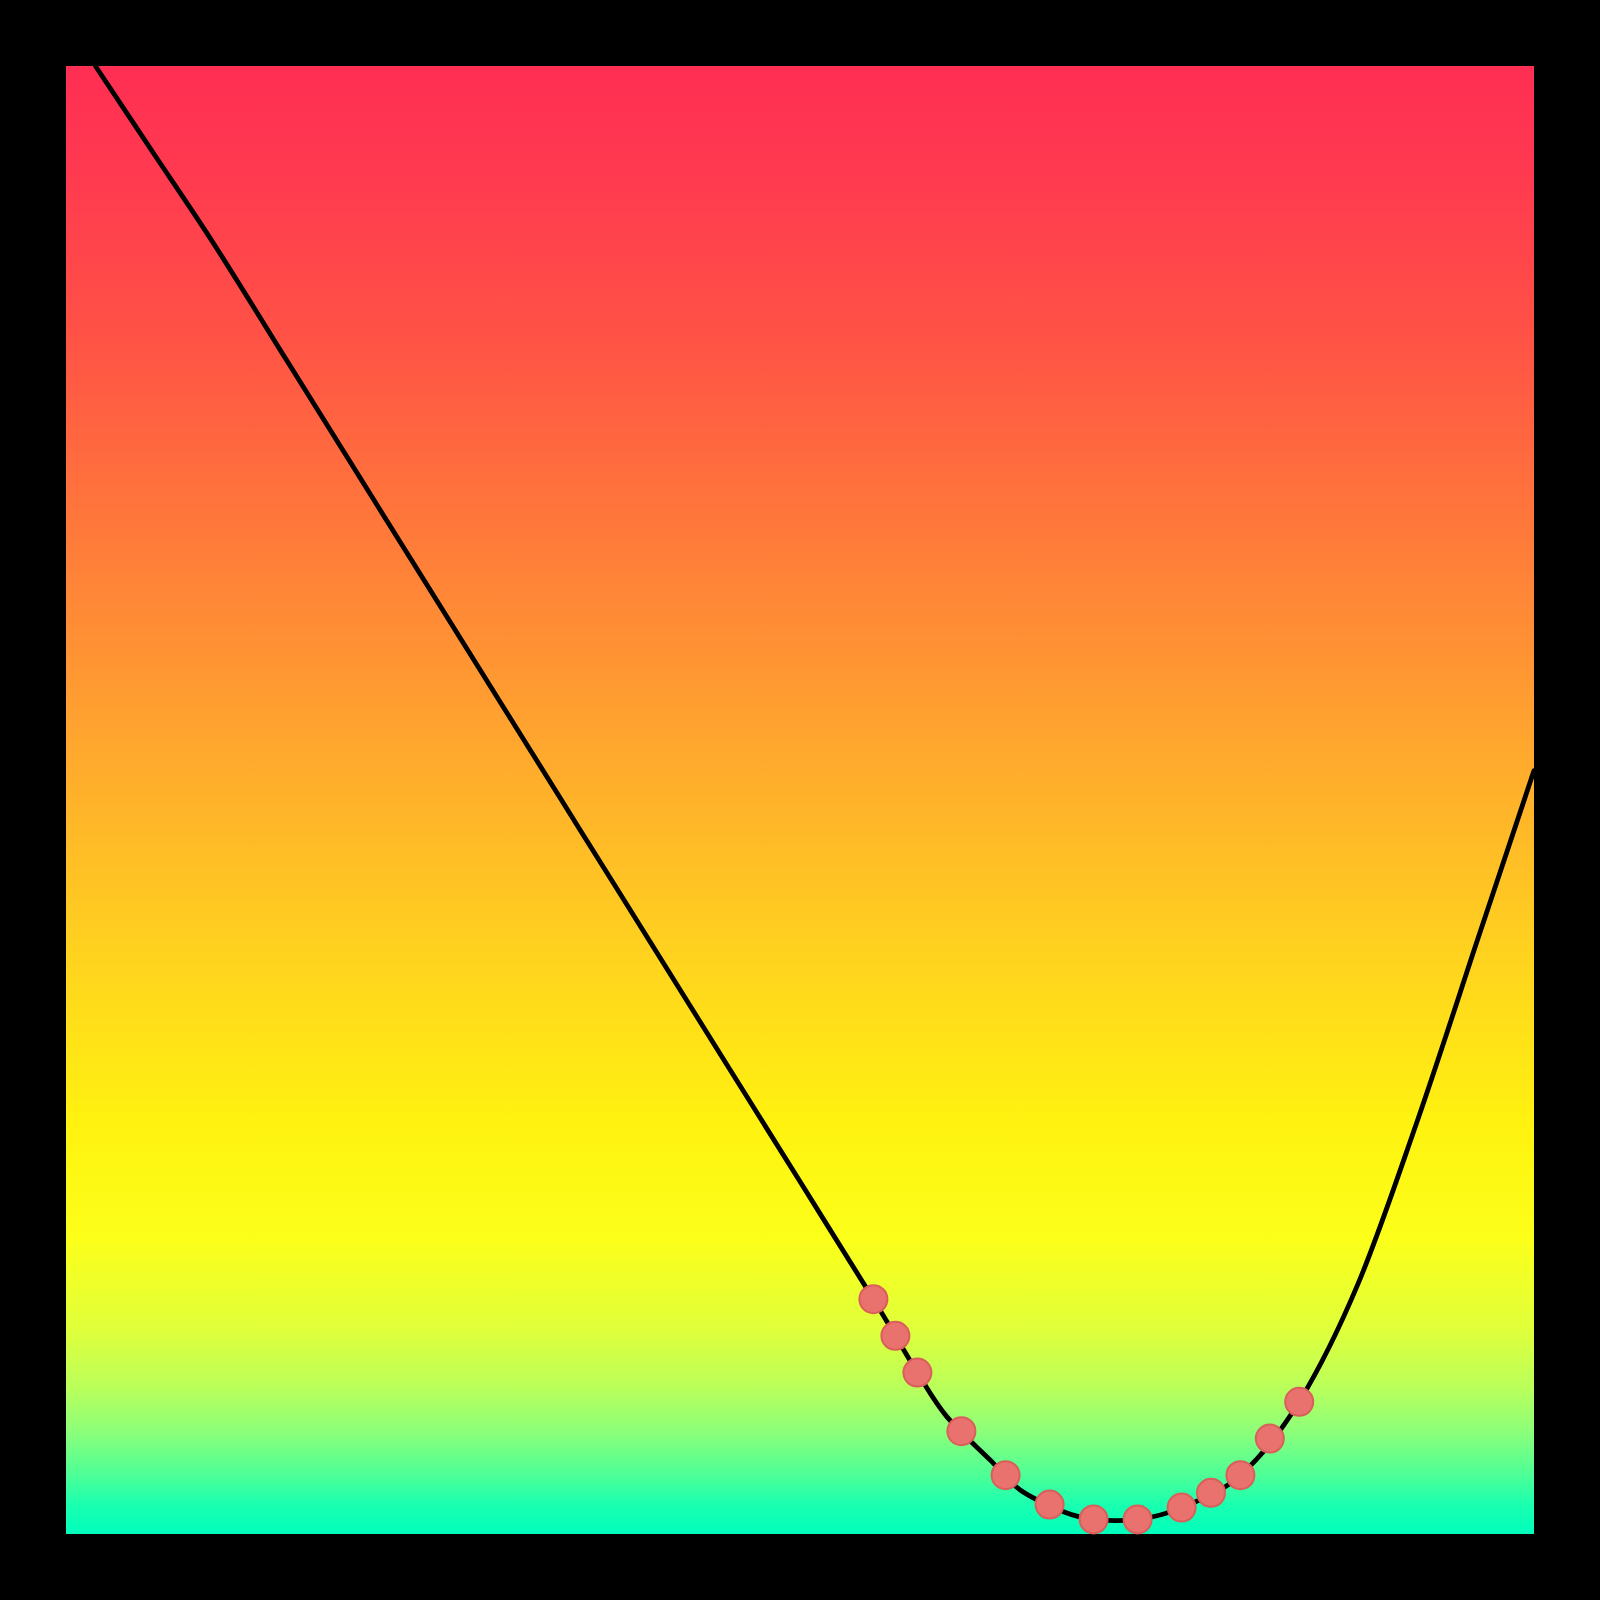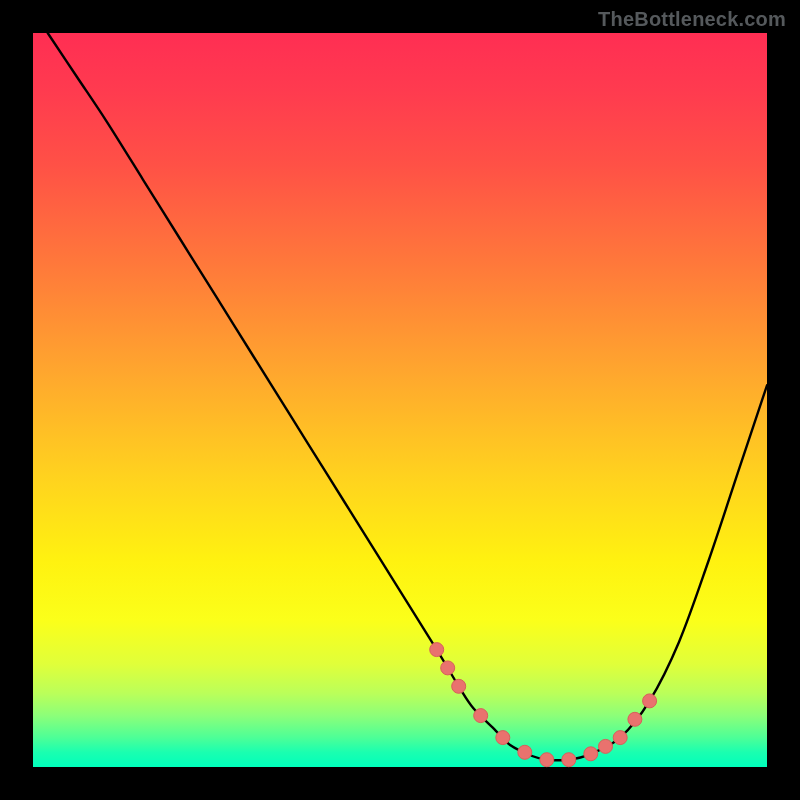--- a/index.html
+++ b/index.html
@@ -51,21 +51,20 @@
   .dot {
     fill: #e9726e;
     stroke: #d85f5a;
     stroke-width: 1;
   }
 </style>
 </head>
 <body>
 
 <div class="frame">
-  <div class="watermark">TheBottleneck.com</div>
   <div class="plot">
     <svg class="curve" viewBox="0 0 734 734">
       <path id="curve-path" fill="none" stroke="#000" stroke-width="2.4" stroke-linecap="round" d="M 14.7 0.0 C 19.6 7.3, 34.3 29.4, 44.0 44.0 C 53.8 58.7, 62.4 71.0, 73.4 88.1 C 84.4 105.2, 97.9 127.2, 110.1 146.8 C 122.3 166.4, 134.6 185.9, 146.8 205.5 C 159.0 225.1, 171.3 244.7, 183.5 264.2 C 195.7 283.8, 208.0 303.4, 220.2 323.0 C 232.4 342.5, 244.7 362.1, 256.9 381.7 C 269.1 401.3, 281.4 420.8, 293.6 440.4 C 305.8 460.0, 318.1 479.5, 330.3 499.1 C 342.5 518.7, 354.8 538.3, 367.0 557.8 C 379.2 577.4, 393.9 600.7, 403.7 616.6 C 413.5 632.5, 419.6 643.5, 425.7 653.3 C 431.8 663.0, 434.3 667.9, 440.4 675.3 C 446.5 682.6, 456.3 691.2, 462.4 697.3 C 468.5 703.4, 471.0 707.7, 477.1 712.0 C 483.2 716.3, 493.0 720.5, 499.1 723.0 C 505.2 725.4, 507.7 726.0, 513.8 726.7 C 519.9 727.3, 528.5 727.6, 535.8 726.7 C 543.2 725.7, 549.3 724.5, 557.8 720.8 C 566.4 717.1, 577.4 713.4, 587.2 704.6 C 597.0 695.8, 606.8 683.8, 616.6 667.9 C 626.3 652.0, 636.1 632.5, 645.9 609.2 C 655.7 586.0, 665.5 556.6, 675.3 528.5 C 685.1 500.3, 694.9 469.8, 704.6 440.4 C 714.4 411.0, 729.1 367.0, 734.0 352.3"></path>
       <g id="markers">
           <circle cx="403.7" cy="616.6" r="7" class="dot"></circle>
           <circle cx="414.7" cy="634.9" r="7" class="dot"></circle>
           <circle cx="425.7" cy="653.3" r="7" class="dot"></circle>
           <circle cx="447.7" cy="682.6" r="7" class="dot"></circle>
           <circle cx="469.8" cy="704.6" r="7" class="dot"></circle>
           <circle cx="491.8" cy="719.3" r="7" class="dot"></circle>

